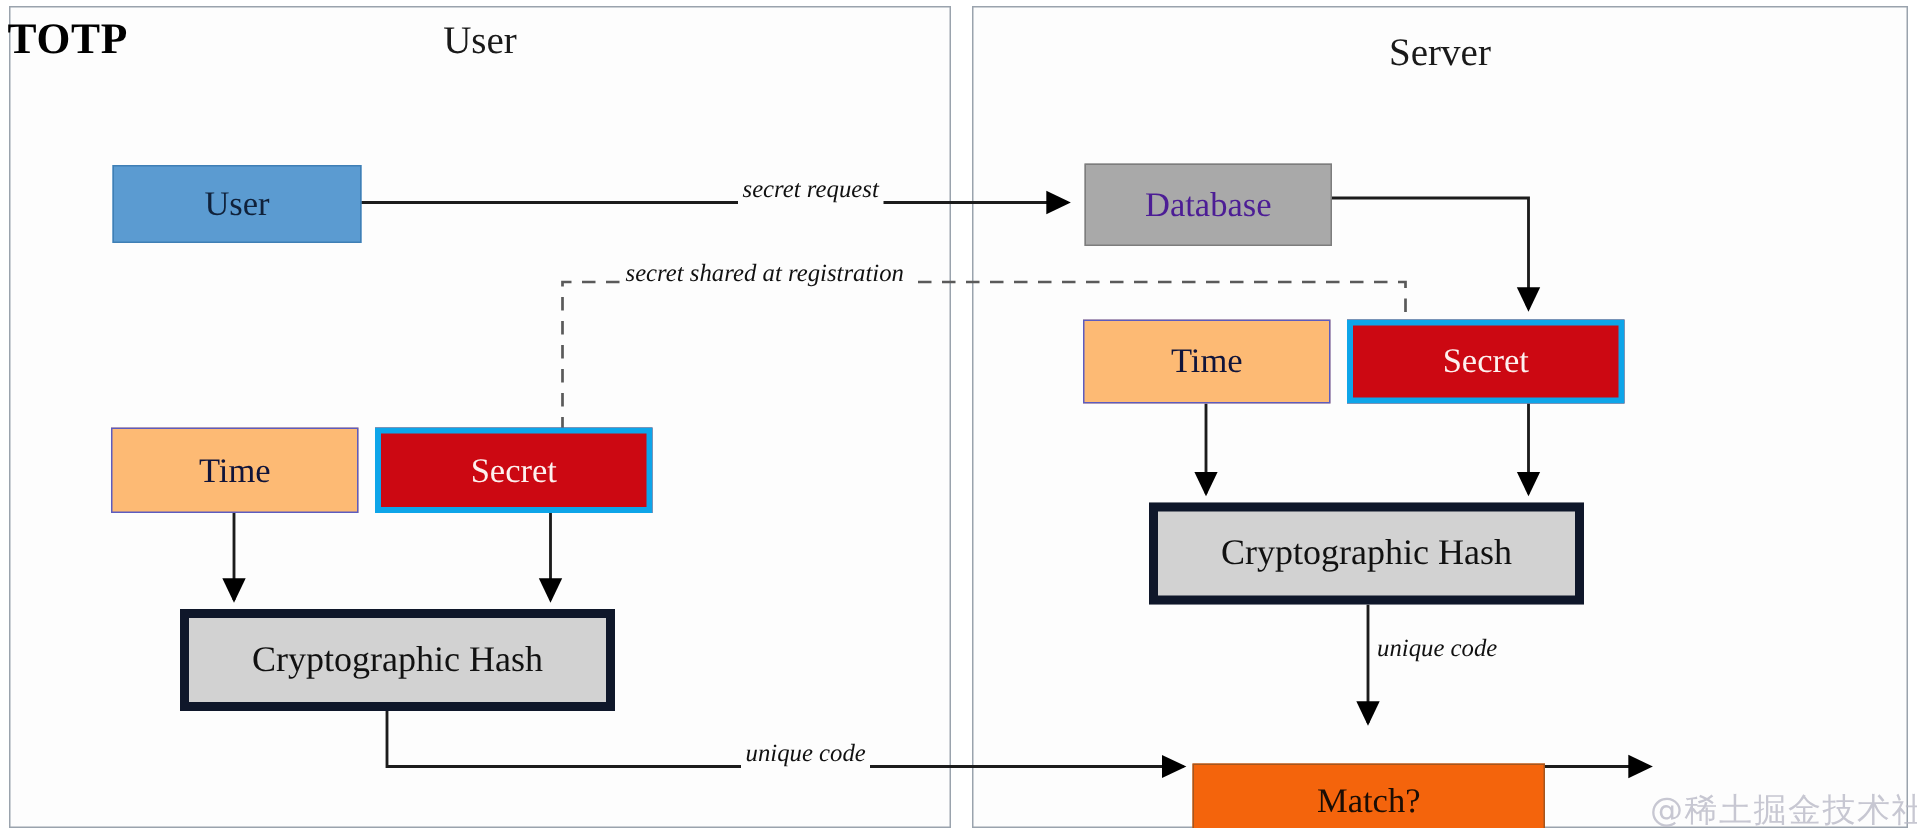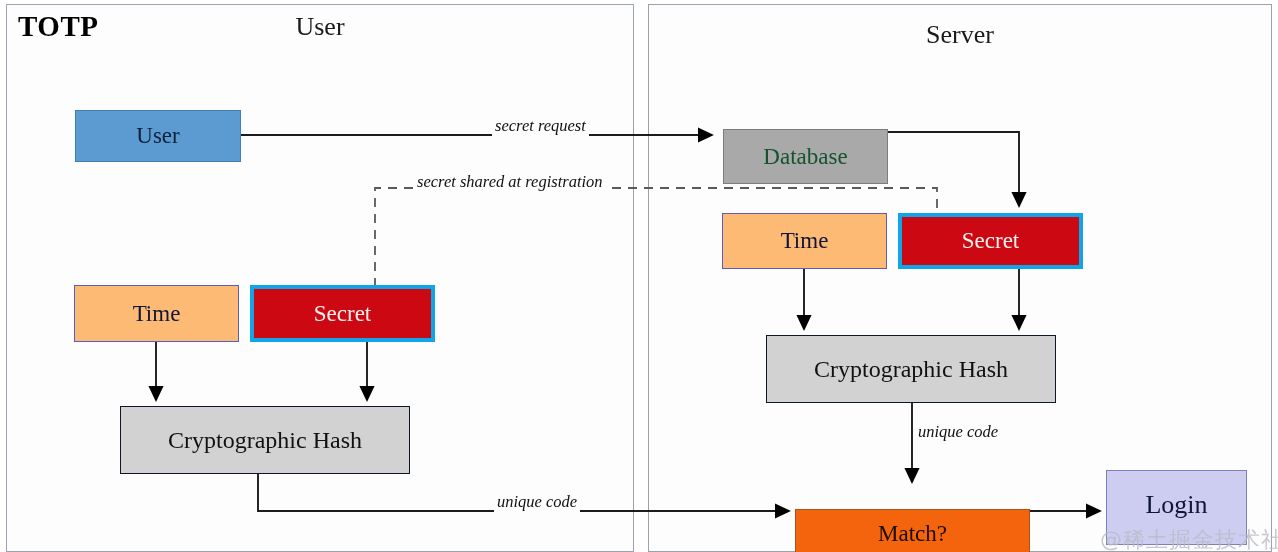--- a/index.html
+++ b/index.html
@@ -7,32 +7,32 @@
     width:1278px;height:552px;position:relative;overflow:hidden;
     font-family:"Liberation Serif", serif;
   }
   #canvas{position:absolute;left:0;top:0;width:1278px;height:552px;}
   svg.wires{position:absolute;left:0;top:0;width:1278px;height:552px;pointer-events:none;}
 
   .panel{position:absolute;border:1px solid #9aa3ad;background:#fdfdfd;box-sizing:border-box;}
   .panel-title{position:absolute;text-align:center;font-size:26px;color:#1a1a1a;
     font-family:"Liberation Serif", serif;white-space:nowrap;}
 
-  .diagram-title{position:absolute;left:18px;top:10px;font-size:29px;font-weight:bold;
+  .diagram-title{position:absolute;left:5px;top:10px;font-size:29px;font-weight:bold;
     color:#000;font-family:"Liberation Serif", serif;letter-spacing:.5px;}
 
   .node{position:absolute;box-sizing:border-box;display:flex;align-items:center;
     justify-content:center;font-size:23px;white-space:nowrap;
     font-family:"Liberation Serif", serif;}
 
   .n-user{background:#5b9bd1;border:1px solid #3f7fb5;color:#10213a;}
-  .n-db{background:#a9a9a9;border:1px solid #7d7d7d;color:#14532d;margin-top:20px;}
+  .n-db{background:#a9a9a9;border:1px solid #7d7d7d;color:#4c1d95;}
   .n-time{background:#fdba74;border:1px solid #5c5cc0;color:#10143a;}
   .n-secret{background:#cc0812;border:4px solid #0ea5e9;color:#fdf1ef;}
-  .n-hash{background:#d2d2d2;border:1px solid #0f172a;color:#111;}
+  .n-hash{background:#d2d2d2;border:6px solid #0f172a;color:#111;}
   .n-match{background:#f4640c;border:1px solid #a4561f;color:#1a0d05;margin-top:21px;}
   .n-login{background:#cdcdf2;border:1px solid #7f7fbe;color:#10143a;}
 
   .edge-label{position:absolute;font-style:italic;font-size:16.5px;color:#111;
     font-family:"Liberation Serif", serif;white-space:nowrap;background:#fdfdfd;
     padding:0 3px;}
 
   .watermark{position:absolute;font-size:22px;color:#b9b9c6;opacity:.78;
     font-family:"DejaVu Sans", sans-serif;white-space:nowrap;letter-spacing:1px;}
 </style>
@@ -92,22 +92,20 @@
   <div class="node n-db" style="left:723px;top:109px;width:165px;height:55px;">Database</div>
 
   <div class="node n-time" style="left:722px;top:213px;width:165px;height:56px;">Time</div>
 
   <div class="node n-secret" style="left:898px;top:213px;width:185px;height:56px;">Secret</div>
 
   <div class="node n-hash" style="left:766px;top:335px;width:290px;height:68px;font-size:24px;">Cryptographic Hash</div>
 
   <div class="node n-match" style="left:795px;top:488px;width:235px;height:49px;">Match?</div>
 
-  <div class="node n-login" style="left:1106px;top:470px;width:141px;height:75px;font-size:26px;
-              align-items:flex-start;padding-top:19px;">Login</div>
 
   <div class="edge-label" style="left:492px;top:116px;">secret request</div>
 
   <div class="edge-label" style="left:414px;top:172px;">secret shared at registration</div>
 
   <div class="edge-label" style="left:494px;top:492px;">unique code</div>
 
   <div class="edge-label" style="left:915px;top:422px;">unique code</div>
 
   <div class="watermark" style="left:1100px;top:525px;">@稀土掘金技术社区</div>

